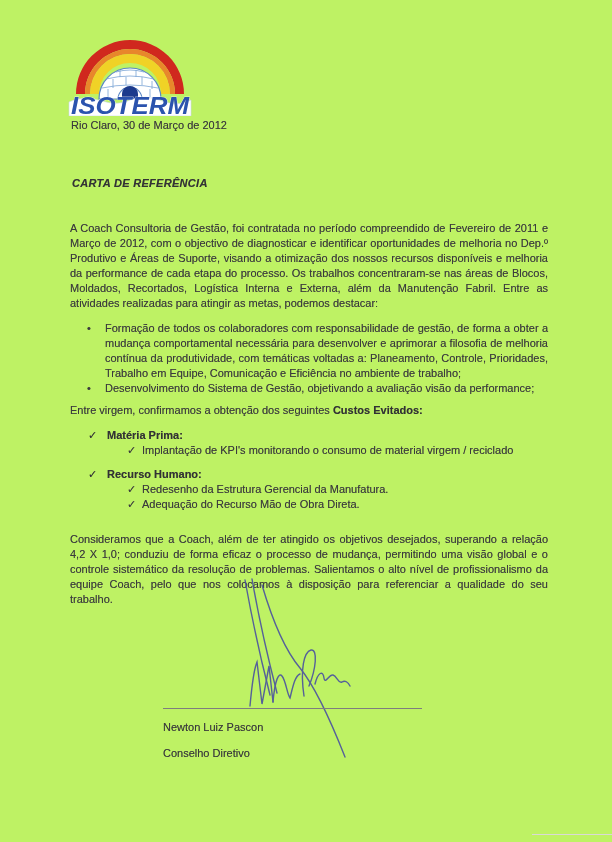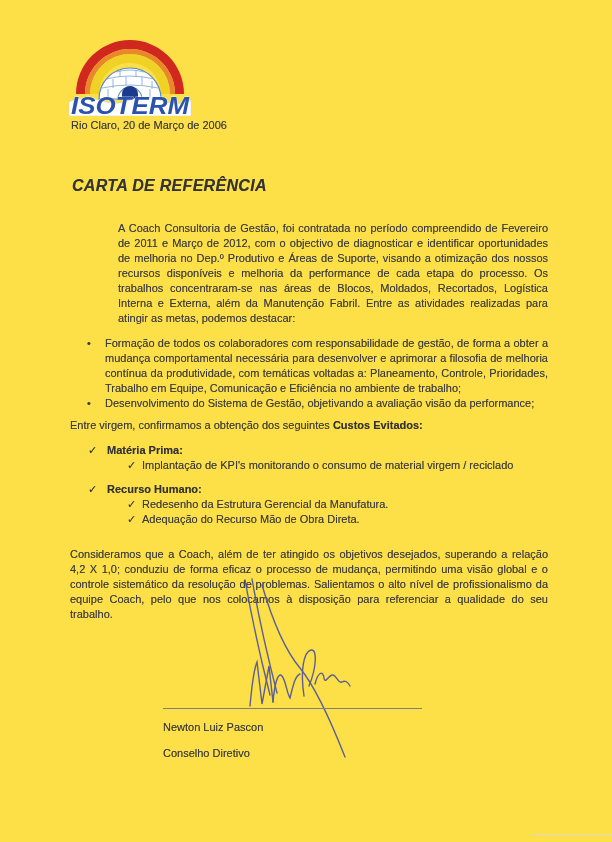--- a/index.html
+++ b/index.html
@@ -1,37 +1,37 @@
 <!DOCTYPE html>
 <html><head>
 <meta charset="utf-8">
 <style>
   * { margin:0; padding:0; box-sizing:border-box; }
   html,body { background:#ffffff; }
   .page {
     position:relative;
     width:612px; height:842px;
-    background:#fde047;
+    background:#bef264;
     font-family:"Liberation Sans","DejaVu Sans",sans-serif;
     color:#3b3b3d;
     overflow:hidden;
   }
   .scan-text { text-shadow:0 0 0.5px rgba(60,60,62,0.55); }
   .logo { position:absolute; left:68px; top:36px; width:124px; height:80px; }
   .date-line { position:absolute; left:71px; top:119px; font-size:11px; }
   .doc-title {
     position:absolute; left:72px; top:177px;
-    font-size:16px; font-weight:bold; font-style:italic;
+    font-size:11px; font-weight:bold; font-style:italic;
     letter-spacing:0.3px; color:#333335;text-align:right;
   }
   .content {
     position:absolute; left:70px; top:221px; width:478px;
     font-size:11px; line-height:15px;
   }
-  .para { text-align:justify;margin-left:48px; }
+  .para { text-align:justify; }
   .bullet-list { list-style:none; margin-top:10px; }
   .bullet-item { position:relative; padding-left:35px; text-align:justify; }
   .bullet-marker { position:absolute; left:17px; top:0; }
   .entre-outros { margin-top:7px; }
   .entre-outros b { color:#323234; }
   .check-group { margin-top:10px; }
   .check-group + .check-group { margin-top:9px; }
   .check-title-row { position:relative; padding-left:37px; font-weight:bold; color:#323234; }
   .check-title-row .check-glyph { position:absolute; left:18px; top:0; font-weight:normal; }
   .check-item-row { position:relative; padding-left:72px; }
@@ -74,21 +74,21 @@
     </g>
 
     <path d="M 50,63 A 12,12 0 0 1 74,63" fill="none" stroke="#5b87c5" stroke-width="1.1"></path>
     <path d="M 54,63 L 54,58 A 8,8 0 0 1 70,58 L 70,63 Z" fill="#1c3a8c"></path>
 
     <path d="M 1,66 Q 16,59 34,65 Q 50,70 62,64 Q 78,58 94,65 Q 110,71 123,64 L 123,80 L 1,80 Z" fill="#ffffff" stroke="#c9d6ec" stroke-width="0.6"></path>
 
     <text x="62" y="78" text-anchor="middle" textLength="118" lengthAdjust="spacingAndGlyphs" font-family="Liberation Sans, DejaVu Sans, sans-serif" font-size="23" font-weight="bold" font-style="italic" fill="#2b53ae" stroke="#ffffff" stroke-width="0.55" paint-order="stroke">ISOTERM</text>
   </svg>
 
-  <div class="date-line scan-text">Rio Claro, 20 de Março de 2006</div>
+  <div class="date-line scan-text">Rio Claro, 30 de Março de 2012</div>
 
   <div class="doc-title scan-text">CARTA DE REFERÊNCIA</div>
 
   <div class="content">
 
     <p class="para scan-text">A Coach Consultoria de Gestão, foi contratada no período compreendido de Fevereiro de 2011 e Março de 2012, com o objectivo de diagnosticar e identificar oportunidades de melhoria no Dep.º Produtivo e Áreas de Suporte, visando a otimização dos nossos recursos disponíveis e melhoria da performance de cada etapa do processo. Os trabalhos concentraram-se nas áreas de Blocos, Moldados, Recortados, Logística Interna e Externa, além da Manutenção Fabril. Entre as atividades realizadas para atingir as metas, podemos destacar:</p>
 
     <ul class="bullet-list">
       <li class="bullet-item scan-text">
         <span class="bullet-marker">•</span>

